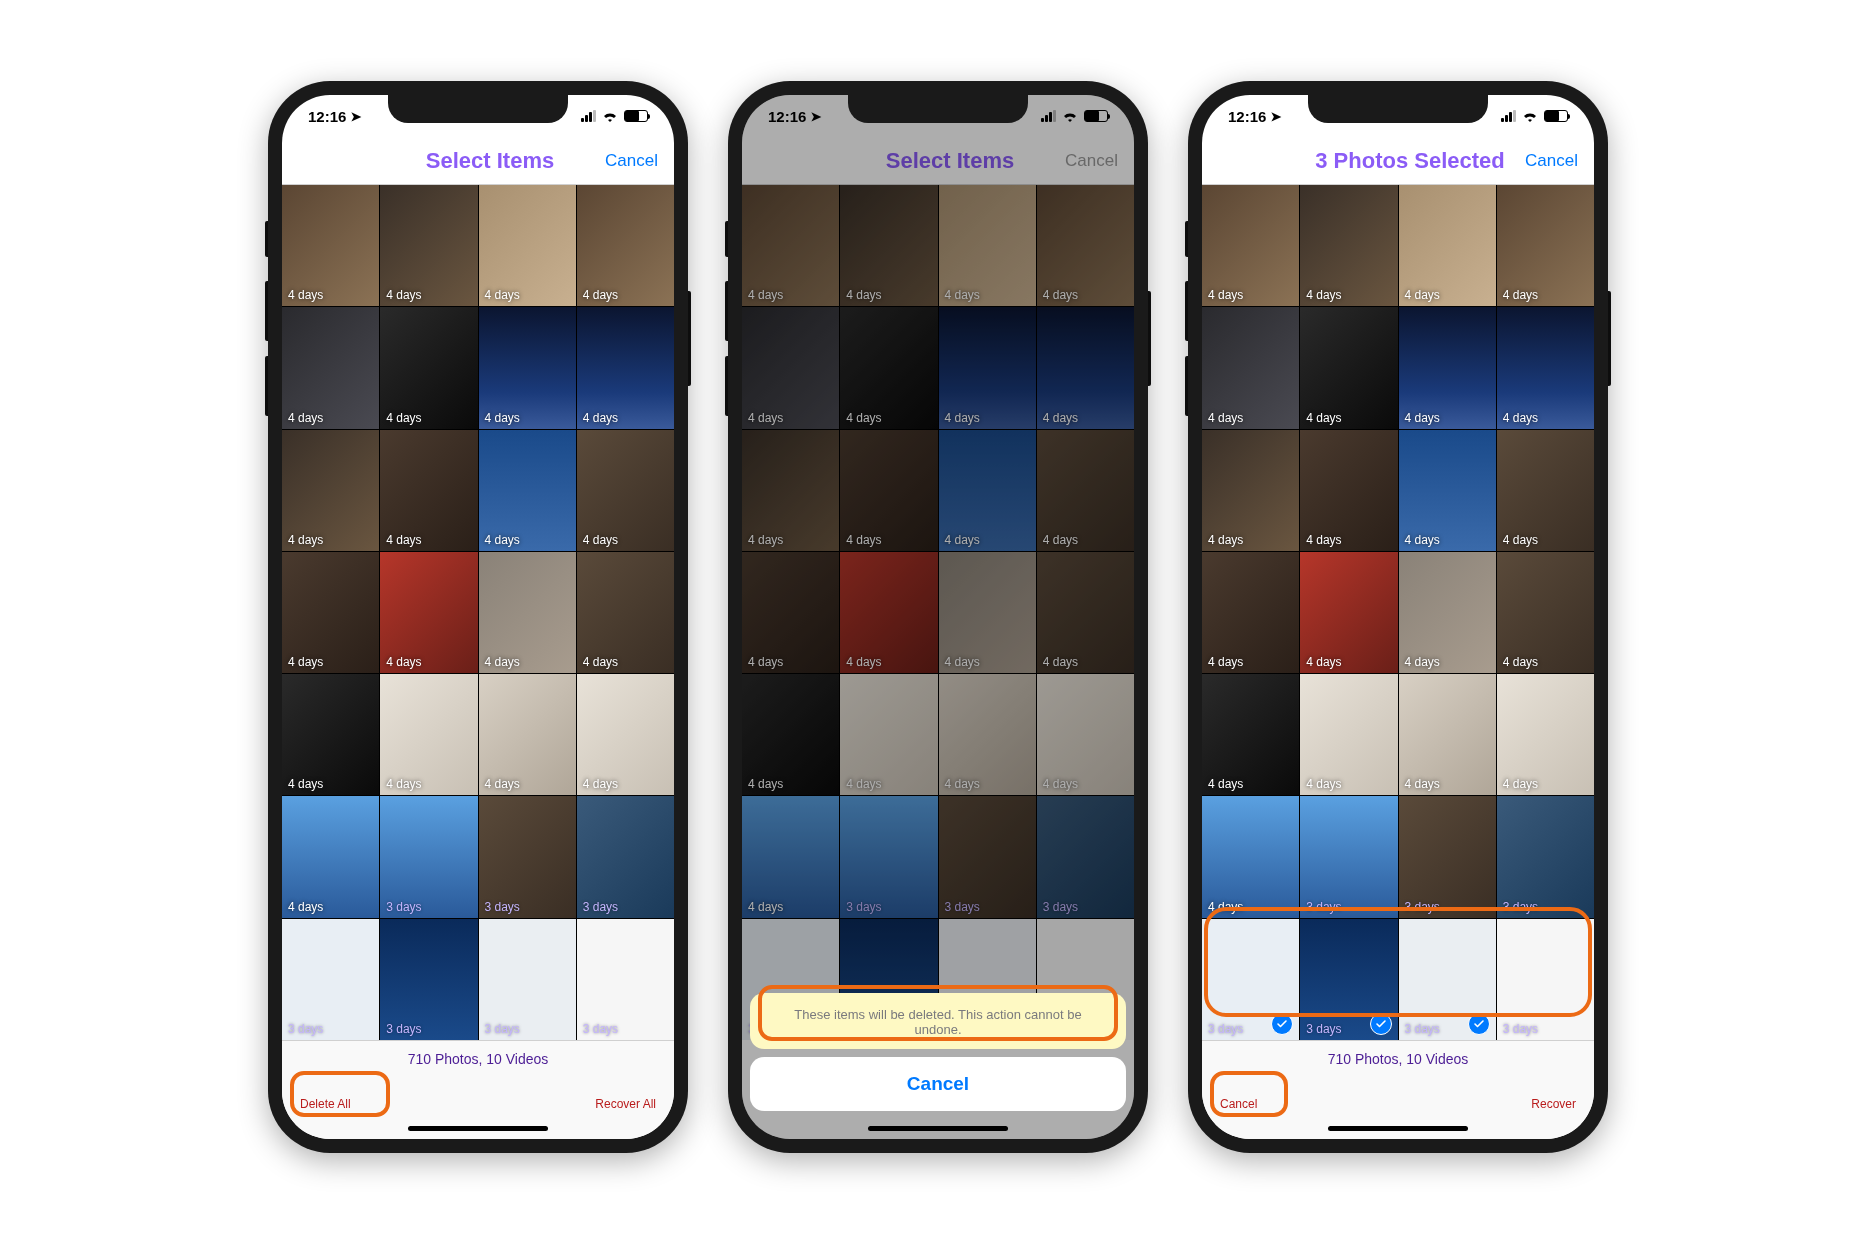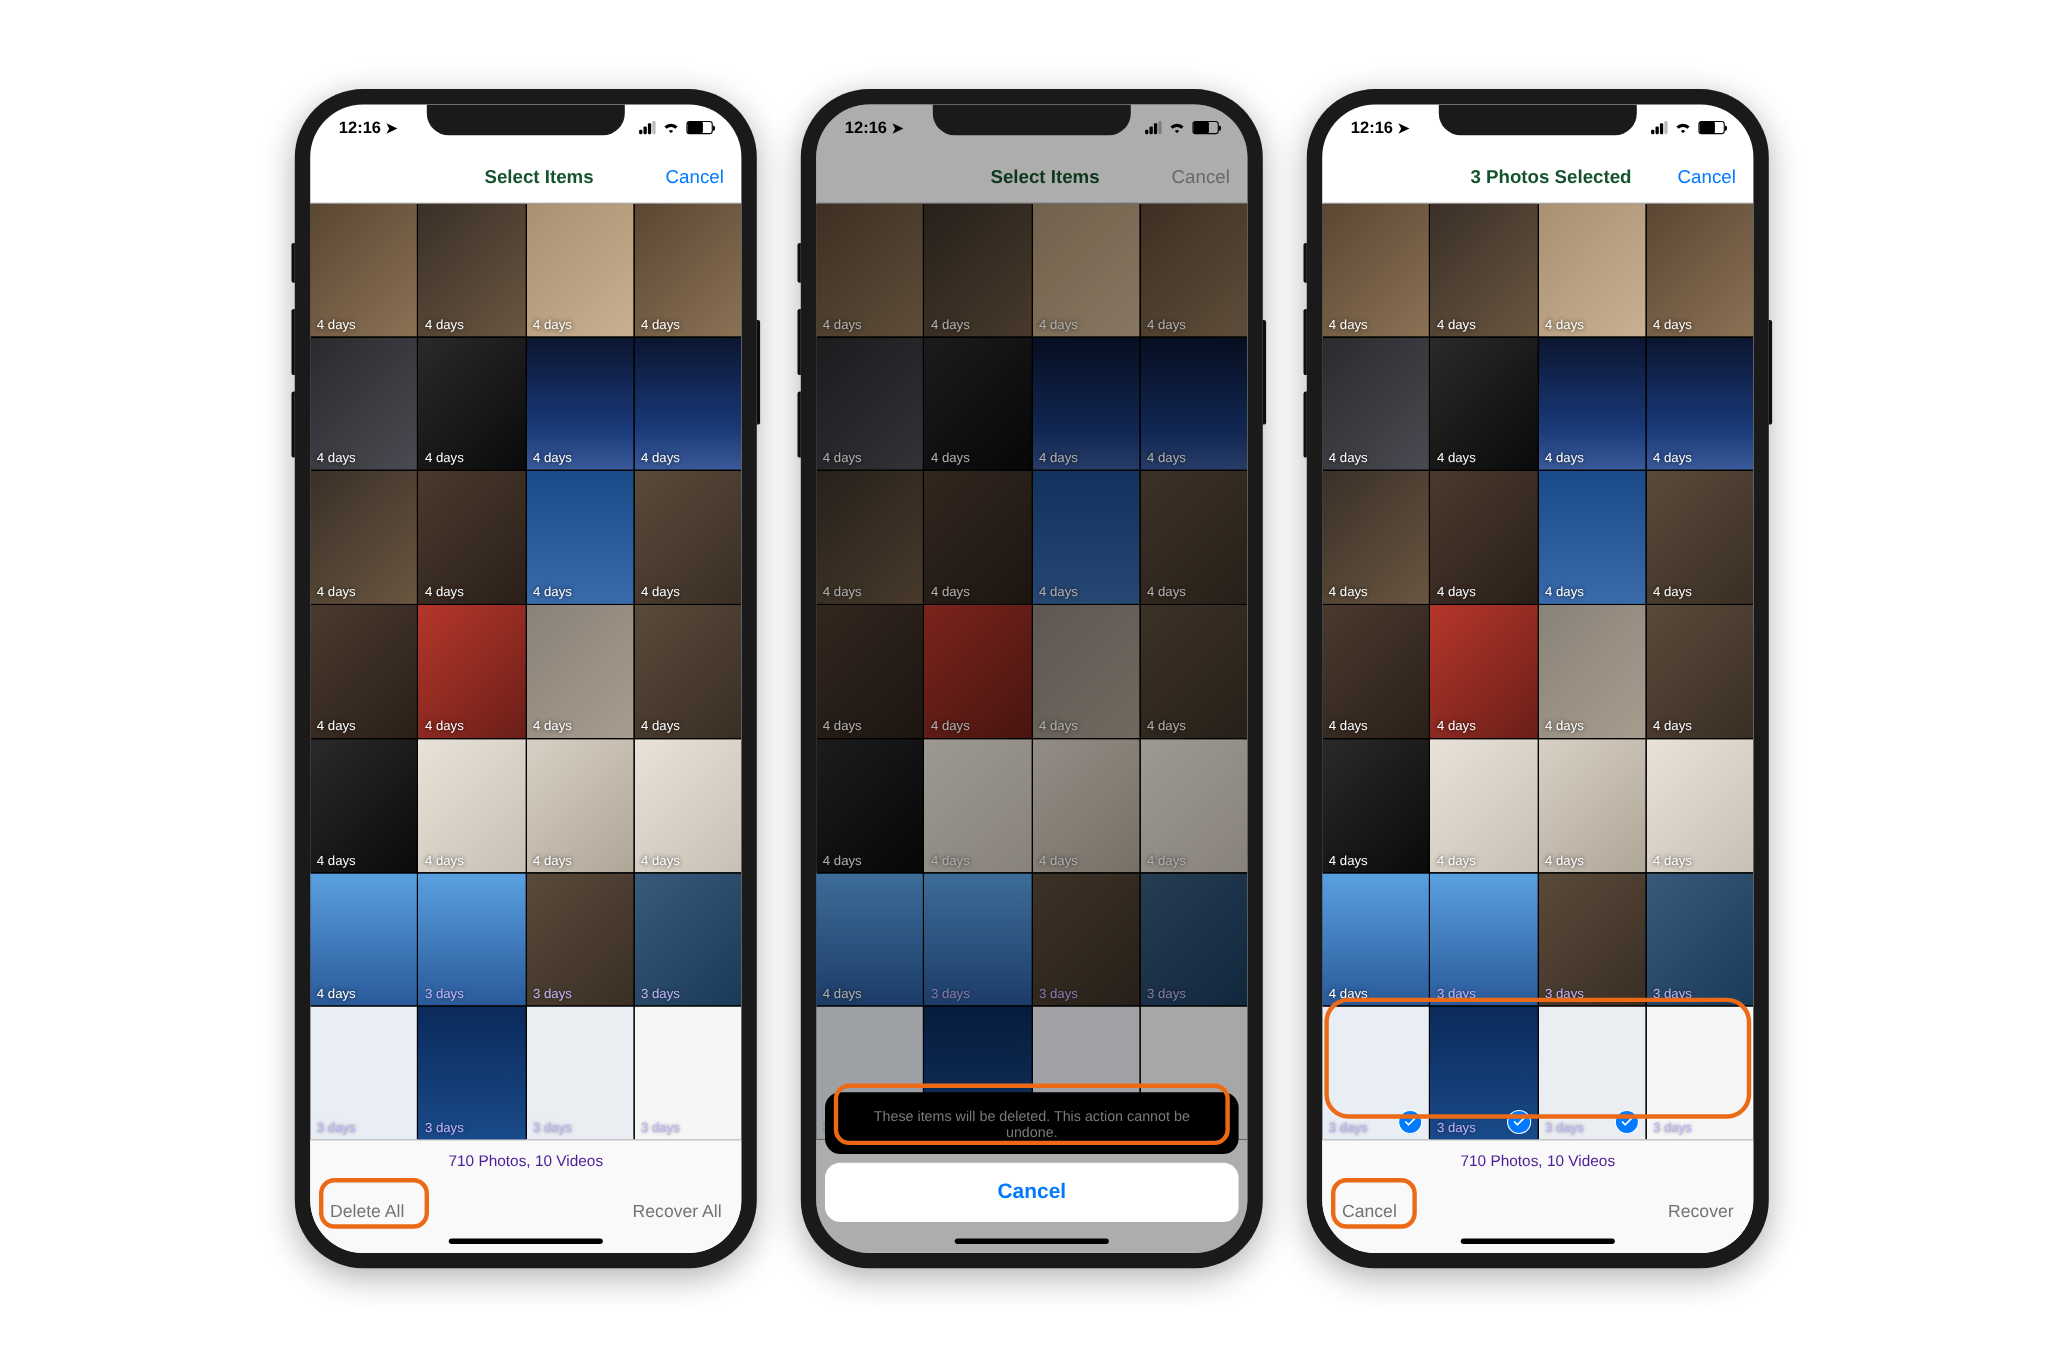--- a/index.html
+++ b/index.html
@@ -73,21 +73,21 @@
 
   .navbar {
     height: 48px;
     display: flex;
     align-items: center;
     justify-content: center;
     position: relative;
     flex: 0 0 auto;
     border-bottom: 0.5px solid #d0d0d0;
   }
-  .nav-title { font-size: 17px; font-weight: 600; color:#14532d;margin-left:24px; }
+  .nav-title { font-size: 22px; font-weight: 600; color:#8b5cf6;margin-left:24px; }
   .nav-cancel {
     position: absolute;
     right: 16px;
     font-size: 17px;
     color: #007aff;
     font-weight: 400;
   }
   .nav-cancel.dim { color: #9a9a9a; }
 
   .grid {
@@ -136,22 +136,22 @@
   }
   .counts {
     text-align: center;
     font-size: 14px;
     color: #4c1d95;
     padding-bottom: 30px;
   }
   .tool-actions {
     display: flex;
     justify-content: space-between;
-    font-size: 16px;
-    color: #737373;
+    font-size: 12px;
+    color: #b91c1c;
     gap: 37px;
   }
   .home-ind {
     position: absolute;
     bottom: 8px;
     left: 50%;
     transform: translateX(-50%);
     width: 140px;
     height: 5px;
     background: #000;
@@ -170,21 +170,21 @@
   .sheet {
     position: absolute;
     left: 8px; right: 8px;
     bottom: 28px;
     z-index: 40;
     display: flex;
     flex-direction: column;
     gap: 8px;
   }
   .sheet-group {
-    background: #000000;
+    background: #fef9c3;
     border-radius: 14px;
     overflow: hidden;
   }
   .sheet-msg {
     font-size: 13px;
     color: #7a7a7e;
     text-align: center;
     padding: 14px 24px 12px;
   }
   .sheet-action {

